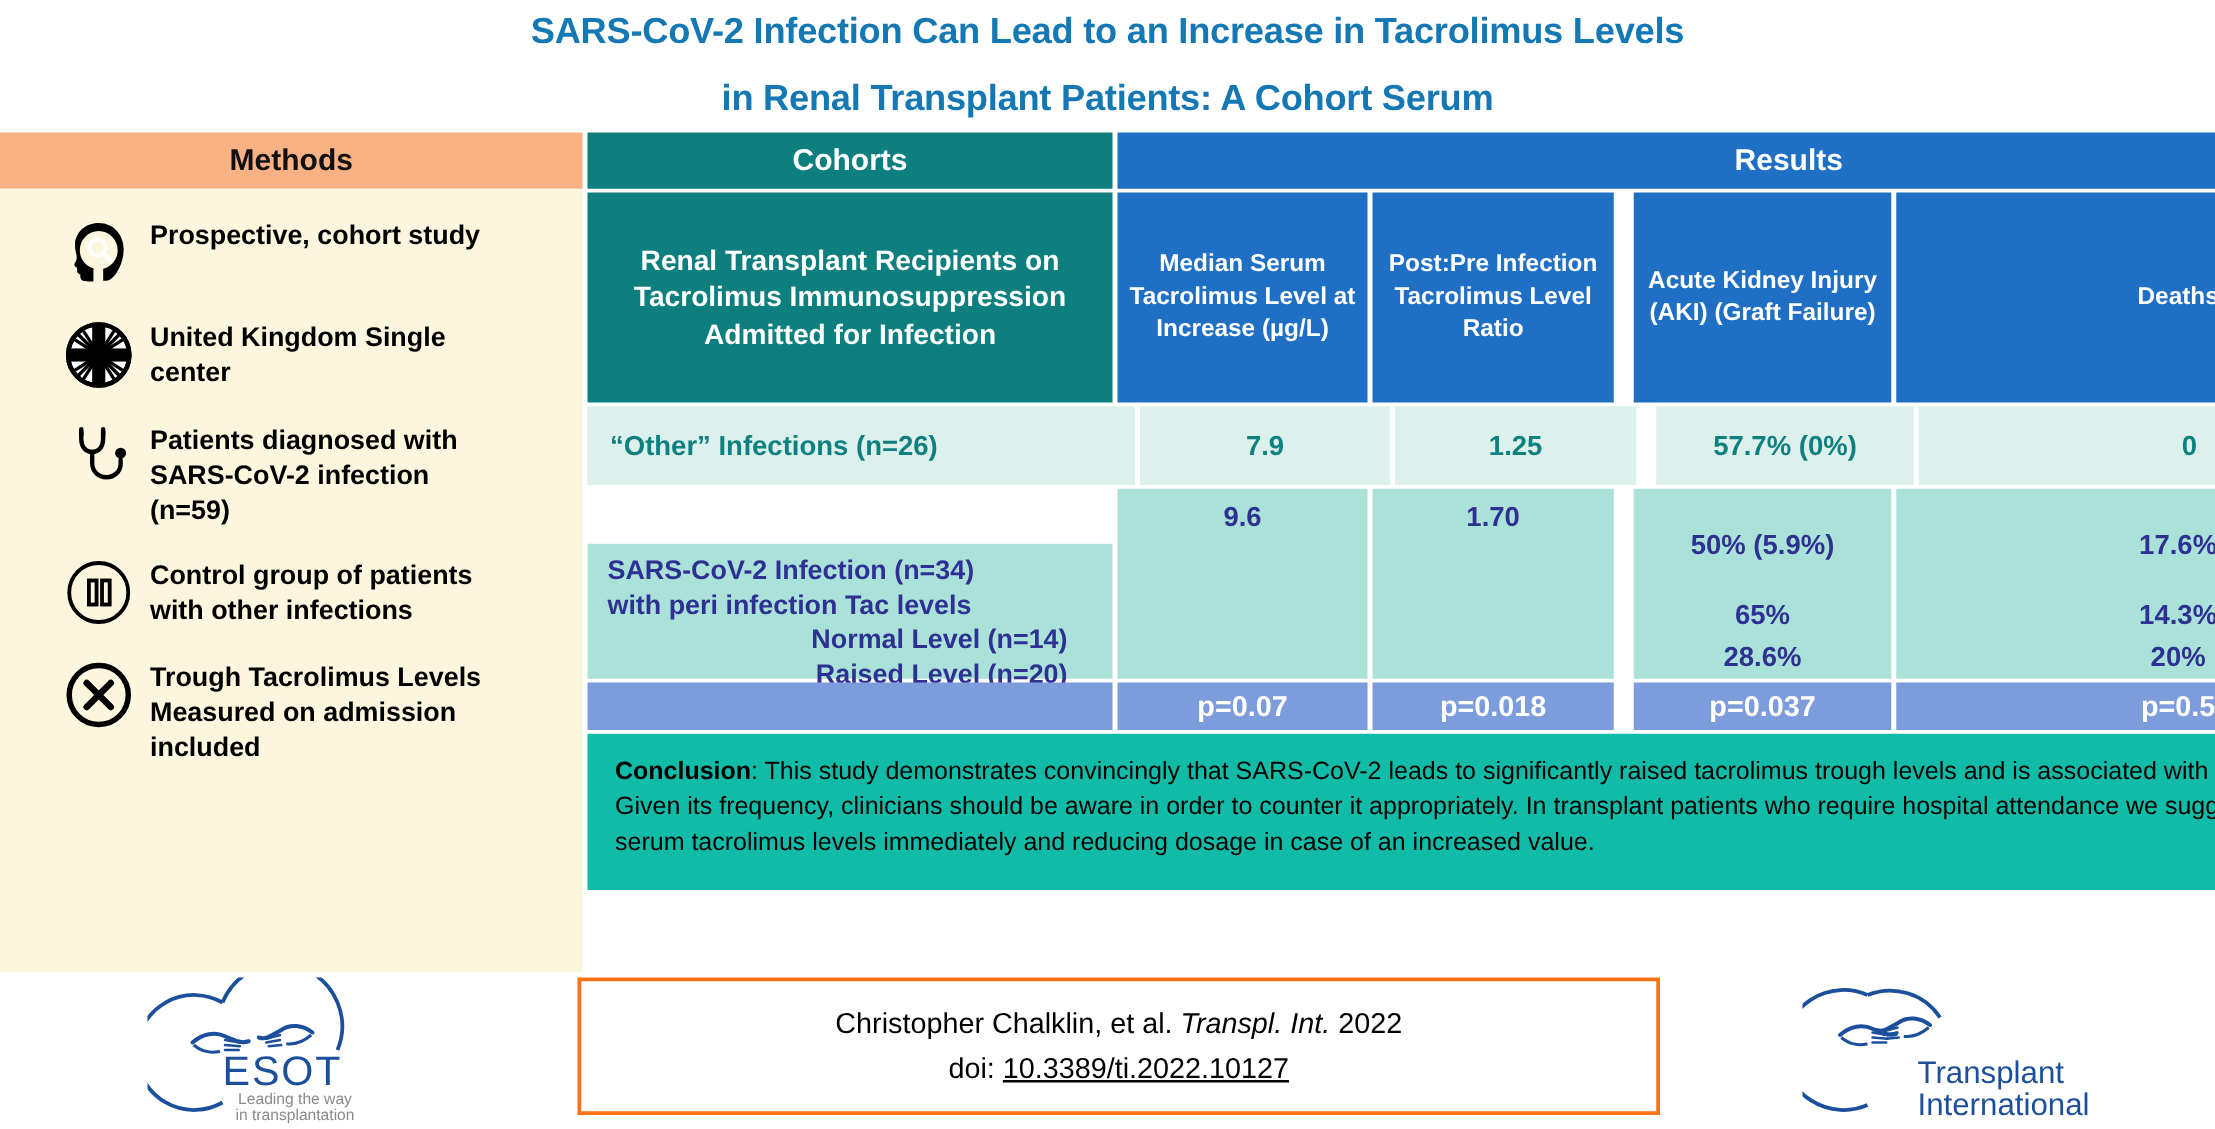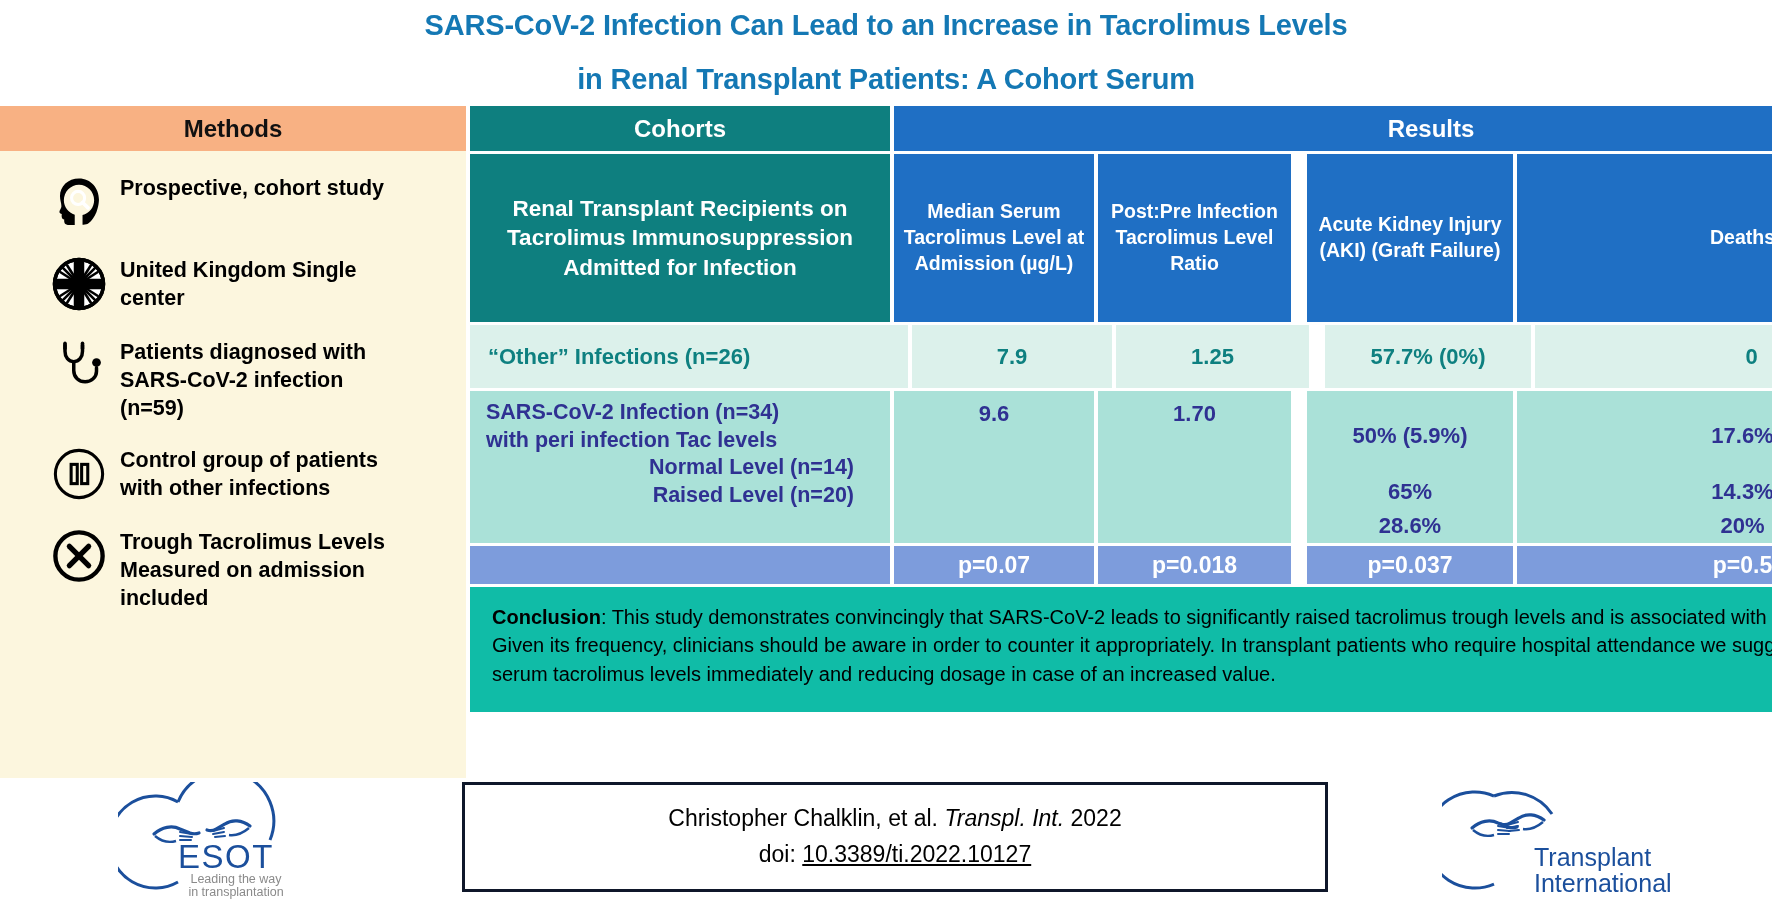--- a/index.html
+++ b/index.html
@@ -74,21 +74,21 @@
   }
   #row-other .lbl{width:420px;justify-content:flex-start;padding-left:18px;font-size:22px;}
 
   #row-covid{height:152px;margin-top:3px;}
   #row-covid > div{
     background:#aae1d8;color:#2f3192;font-weight:bold;font-size:22px;
     display:flex;text-align:center;box-sizing:border-box;
   }
   #row-covid .lbl{
     width:420px;flex-direction:column;align-items:flex-start;justify-content:flex-start;
-    padding:8px 10px 0 16px;line-height:1.28;font-size:21.5px;
+    padding:8px 10px 0 16px;line-height:1.28;font-size:21.5px;margin-top:44px;
   }
   #row-covid .lbl .indent{align-self:flex-end;padding-right:26px;}
   #row-covid .num{align-items:flex-start;justify-content:center;padding-top:10px;}
   #row-covid .stack{flex-direction:column;align-items:center;justify-content:flex-end;padding-top:10px;line-height:1.55;}
   #row-covid .stack .gap{height:22px;}
 
   #row-p{height:38px;margin-top:3px;}
   #row-p > div{
     background:#7d9cdc;color:#fff;font-weight:bold;font-size:23px;
     display:flex;align-items:center;justify-content:center;
@@ -100,21 +100,21 @@
     padding:16px 22px 0 22px;box-sizing:border-box;
     color:#000;font-size:20px;line-height:1.42;
   }
   #conclusion b{font-weight:bold;}
 
   
   #footer{position:absolute;left:0;top:778px;width:1772px;height:125px;background:#fff;}
   #esot-logo{position:absolute;left:118px;top:4px;width:220px;height:118px;}
   #citation{
     position:absolute;left:462px;top:4px;width:860px;height:104px;
-    border:3px solid #0f172a;background:#fff;
+    border:3px solid #f97316;background:#fff;
     display:flex;flex-direction:column;align-items:center;justify-content:center;
     font-size:23px;color:#000;line-height:1.55;
   }
   #citation .ital{font-style:italic;}
   #citation .doi u{text-decoration:underline;}
   #ti-logo{position:absolute;left:1442px;top:4px;width:300px;height:118px;}
 </style>
 </head>
 <body>
 
@@ -201,21 +201,21 @@
   <div id="table-col">
 
     <div class="row" id="hdr-top">
       <div class="cohort-h">Cohorts</div>
       <div class="results-h">Results</div>
     </div>
 
     <div class="row" id="hdr-sub">
       <div class="cohort-sub">Renal Transplant Recipients on Tacrolimus Immunosuppression Admitted for  Infection</div>
       <div class="res-cells">
-        <div class="c1">Median Serum Tacrolimus Level at Admission (µg/L)</div>
+        <div class="c1">Median Serum Tacrolimus Level at Increase (µg/L)</div>
         <div class="c2">Post:Pre Infection Tacrolimus Level Ratio</div>
         <div class="c3">Acute Kidney Injury (AKI) (Graft Failure)</div>
         <div class="c4">Deaths</div>
       </div>
     </div>
 
     <div class="row" id="row-other">
       <div class="lbl">“Other” Infections (n=26)</div>
       <div class="c1" style="margin-left:4px">7.9</div>
       <div class="c2">1.25</div>

